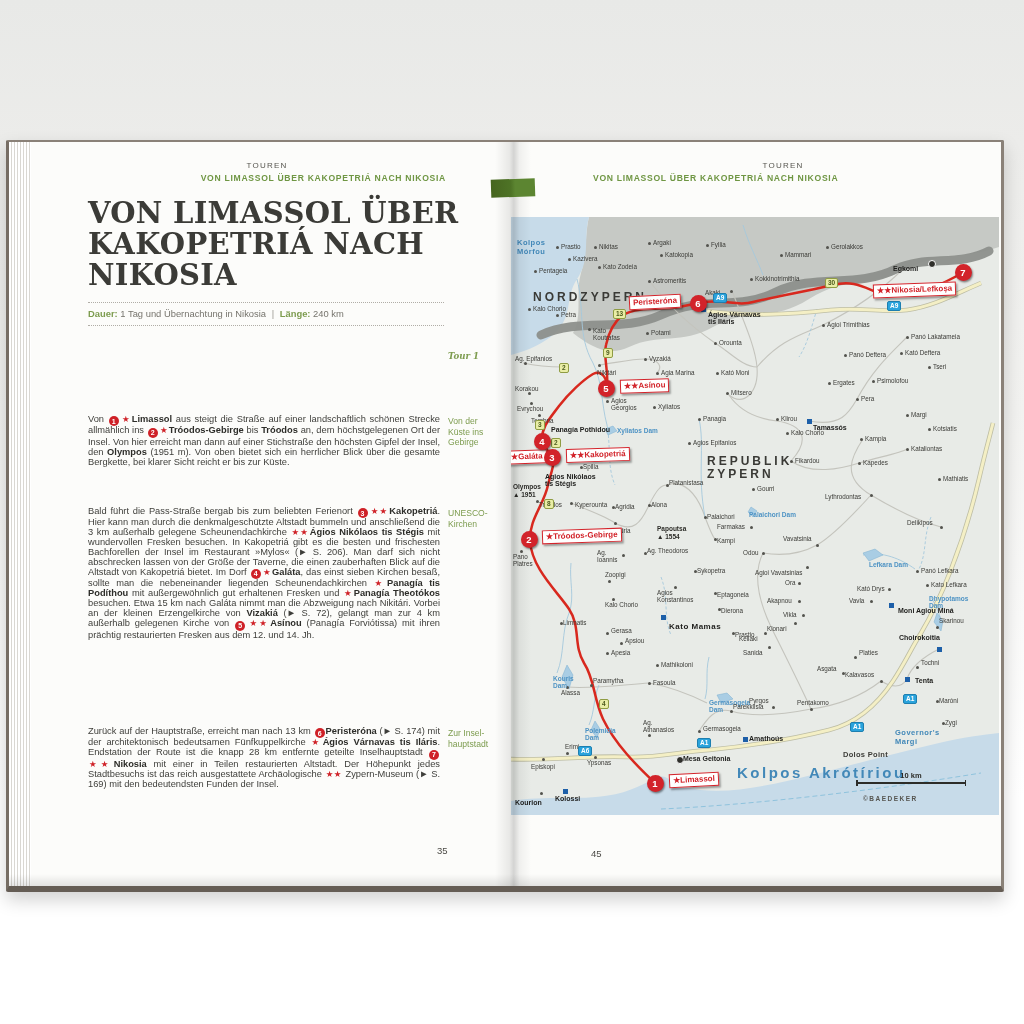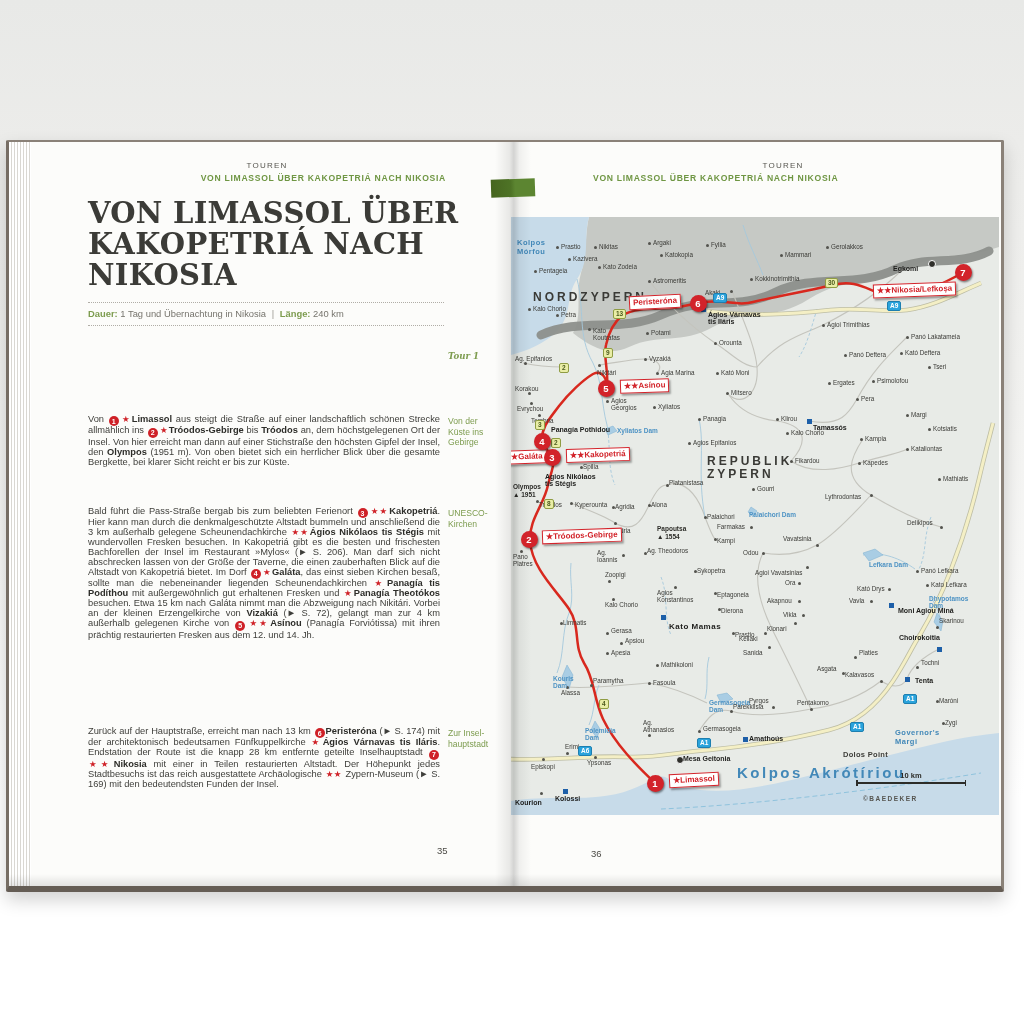--- a/index.html
+++ b/index.html
@@ -483,17 +483,17 @@
         <div class="rmarker" style="left: 178.5px; top: 77.5px;">6</div>
         <div class="rlabel" style="left: 362px; top: 66px; transform: rotate(-2deg);">★★Nikosia/Lefkoşa</div>
         <div class="rmarker" style="left: 443.5px; top: 46.5px;">7</div>
         <div id="scalebar" style="left: 345px; top: 554px;">
           <div class="lbl">10 km</div>
           <div class="bar"></div>
         </div>
         <div id="map-credit" style="left: 352px; top: 578px;">©BAEDEKER</div>
       </div>
 
-    <div class="abs pagenum" style="left:582px;top:706px;">36</div>
+    <div class="abs pagenum" style="left:582px;top:706px;">45</div>
 
     <div id="bottom-curl"></div>
   </div>
 </div>
 
 </body></html>

